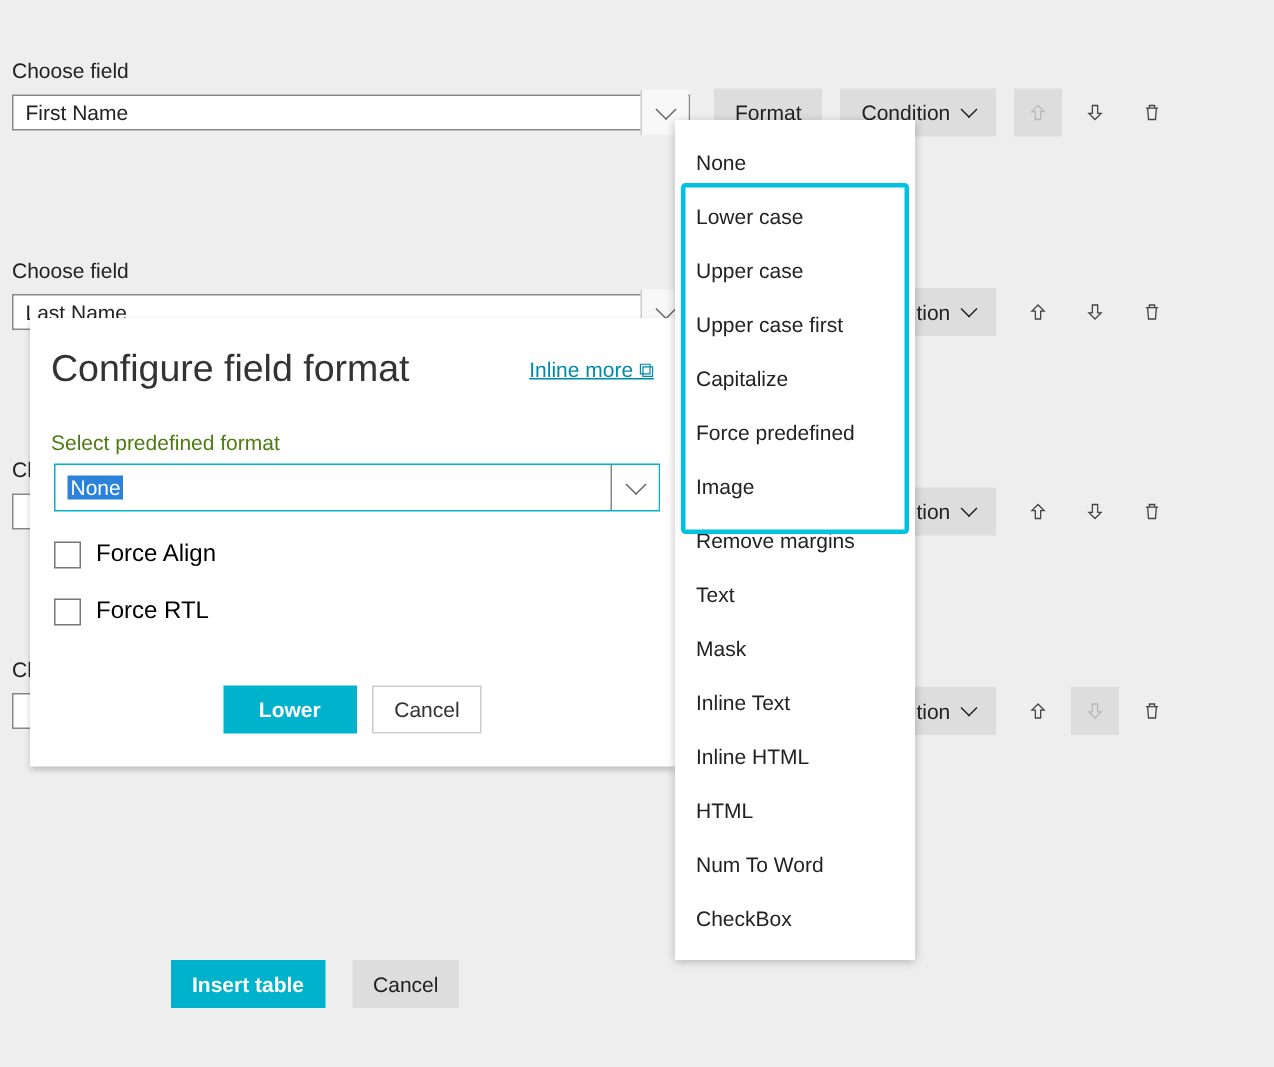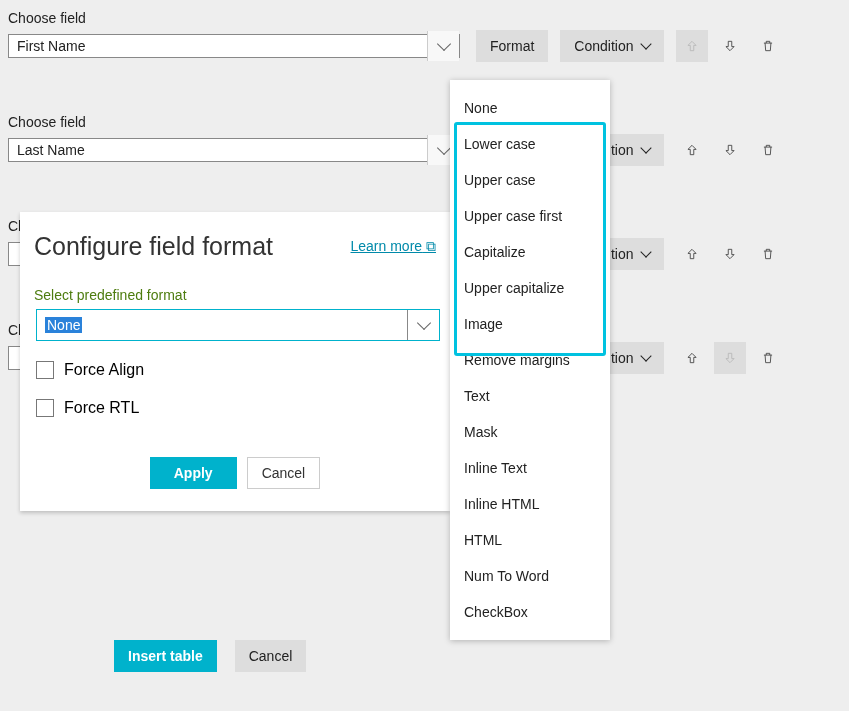--- a/index.html
+++ b/index.html
@@ -1,19 +1,19 @@
 <!DOCTYPE html>
 <html><head>
 <meta charset="utf-8">
 <style>
   * { box-sizing: border-box; font-family: "Segoe UI", Arial, sans-serif; }
   body { margin: 0; width: 849px; height: 711px; background: #eee; position: relative; overflow: hidden; }
 
   .row { display: flex; flex-direction: column; padding: 4px 8px 0 8px; }
-  .row-label { font-size: 14px; color: #222; margin-bottom: 4px; }
+  .row-label { font-size: 14px; color: #222; margin-bottom: 4px; margin-top: 29px; }
   .row-body { display: flex; align-items: center; gap: 6px; }
 
   .select { display: flex; align-items: center; border: 1px solid #888; height: 24px; background: #fff; }
   .select.wide { flex: 0 0 452px; }
   .select-value { flex: 1; padding-left: 8px; font-size: 14px; color: #222; }
   .select-chevron {
     width: 32px; height: 30px; display: flex; align-items: center; justify-content: center;
     border-left: 1px solid #ccc; color: #666; cursor: pointer; background:#f8f8f8;
   }
 
@@ -193,53 +193,53 @@
 </div>
 
 <div class="footer-actions">
   <div class="btn primary">Insert table</div>
   <div class="btn grey">Cancel</div>
 </div>
 
 <div class="modal">
   <div class="modal-head">
     <div class="modal-title">Configure field format</div>
-    <a class="learn-link"><span>Learn more</span> <span>⧉</span></a>
+    <a class="learn-link"><span>Inline more</span> <span>⧉</span></a>
   </div>
 
   <div class="field-label">Select predefined format</div>
   <div class="select modal-select">
     <div class="select-value"><span class="hl">None</span></div>
     <div class="select-chevron">
         <div class="chevron-icon"></div>
       </div>
   </div>
 
   <div class="check-row">
     <div class="checkbox"></div>
     <span>Force Align</span>
   </div>
   <div class="check-row">
     <div class="checkbox"></div>
     <span>Force RTL</span>
   </div>
 
   <div class="modal-actions">
-    <div class="btn primary" style="padding:0 24px;">Apply</div>
+    <div class="btn primary" style="padding:0 24px;">Lower</div>
     <div class="btn plain" style="border:1px solid #ccc; background:#fff;">Cancel</div>
   </div>
 </div>
 
 <div class="dropdown-menu">
   <div class="menu-item">None</div>
   <div class="menu-item">Lower case</div>
   <div class="menu-item">Upper case</div>
   <div class="menu-item">Upper case first</div>
   <div class="menu-item">Capitalize</div>
-  <div class="menu-item">Upper capitalize</div>
+  <div class="menu-item">Force predefined</div>
   <div class="menu-item">Image</div>
   <div class="menu-item">Remove margins</div>
   <div class="menu-item">Text</div>
   <div class="menu-item">Mask</div>
   <div class="menu-item">Inline Text</div>
   <div class="menu-item">Inline HTML</div>
   <div class="menu-item">HTML</div>
   <div class="menu-item">Num To Word</div>
   <div class="menu-item">CheckBox</div>
 </div>

